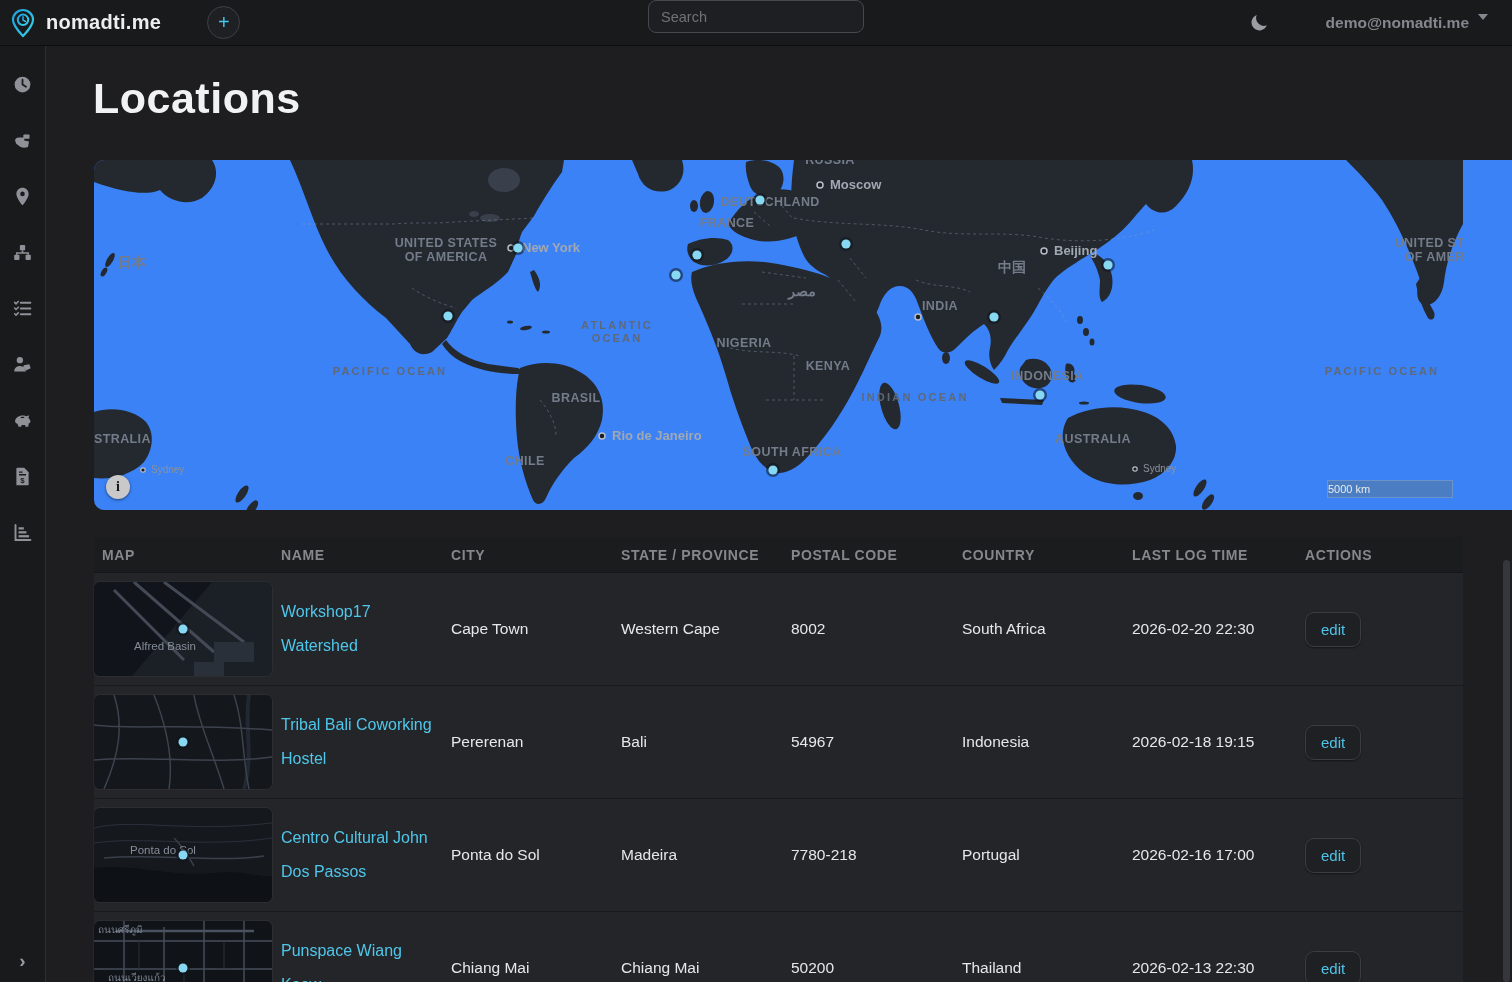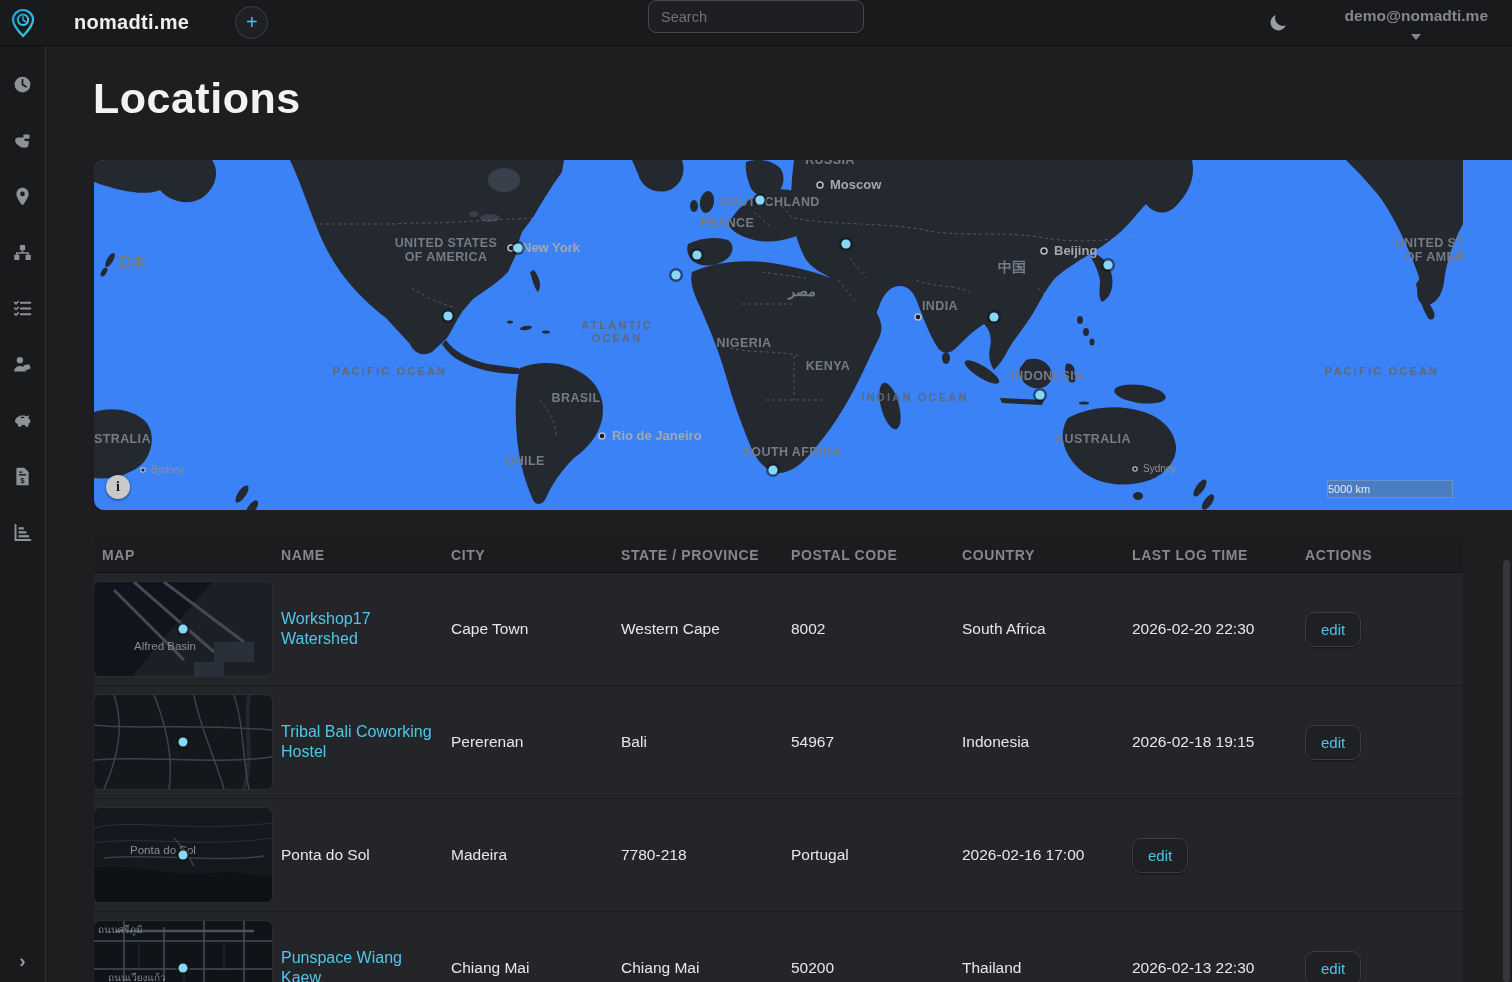--- a/index.html
+++ b/index.html
@@ -3,29 +3,29 @@
 <meta charset="utf-8">
 <style>
   * { margin:0; padding:0; box-sizing:border-box; }
   html,body { width:1512px; height:982px; overflow:hidden; background:#1e1e20;
               font-family:"Liberation Sans", sans-serif; }
 
   
   .topbar { position:fixed; top:0; left:0; width:1512px; height:46px; background:#191a1c;
             border-bottom:1px solid #0e0e10; display:flex; align-items:center; z-index:50; }
   .logo-wrap { width:46px; display:flex; justify-content:center; }
-  .brand { color:#eceef0; font-size:20px; font-weight:700; letter-spacing:.3px; margin-left:28px; }
+  .brand { color:#eceef0; font-size:20px; font-weight:700; letter-spacing:.3px; margin-left:0; }
   .add-btn { width:33px; height:33px; border-radius:50%; border:1.5px solid #3e4046; background:#1f2023;
              color:#41c7ec; font-size:20px; line-height:29px; text-align:center; margin-left:46px; cursor:pointer; }
   .search-box { position:absolute; left:648px; top:0; width:216px; height:33px; background:#1e1f23;
                 border:1px solid #46484e; border-radius:8px; color:#c9cbce; font-size:14.5px; padding:0 12px; outline:none; }
   .search-box::placeholder { color:#6f7277; }
   .top-right { position:absolute; right:24px; top:0; height:46px; display:flex; align-items:center; gap:56px; }
   .moon-btn { cursor:pointer; display:flex; align-items:center; }
-  .user-menu { color:#84878d; font-size:15.5px; font-weight:600; display:flex; align-items:center; gap:9px; cursor:pointer;flex-direction:column; }
+  .user-menu { color:#84878d; font-size:15.5px; font-weight:600; display:flex; gap:9px; cursor:pointer; }
   .caret { width:0; height:0; border-left:5px solid transparent; border-right:5px solid transparent; border-top:6px solid #84878d; }
 
   
   .sidebar { position:fixed; top:46px; left:0; width:46px; height:936px; background:#191a1c;
              border-right:1px solid #2e2f34; display:flex; flex-direction:column; align-items:center;
              padding-top:10px; z-index:40; }
   .side-item { width:46px; height:56px; display:flex; align-items:center; justify-content:center;
                color:#8e9197; cursor:pointer; }
   .side-item svg { width:21px; height:21px; }
   .side-collapse { margin-top:auto; margin-bottom:10px; color:#9a9da3; font-size:19px; font-weight:bold; cursor:pointer; }
@@ -64,21 +64,21 @@
   .thead { height:36px; align-items:center; background:#1b1c1e; border-bottom:1px solid #141416; }
   .th { color:#85878b; font-size:14px; font-weight:bold; letter-spacing:.6px; }
   .th:first-child { padding-left:8px; }
   .trow { height:113px; align-items:center; background:#242529; border-bottom:1px solid #1a1a1c; }
   .cell { color:#e6e7e9; font-size:15.5px; }
   .thumb { position:relative; width:178px; height:94px; margin-left:0; border-radius:6px; overflow:hidden;
            cursor:pointer; box-shadow:0 0 0 1px rgba(255,255,255,.04); }
   .thumb svg { position:absolute; inset:0; }
   .thumb-label { fill:#868d98; font-size:11.5px; }
   .thumb-label-sm { fill:#7f8692; font-size:10px; }
-  .name-link { color:#4fc7ea; text-decoration:none; font-size:16px; line-height:20px; display:inline-block;
+  .name-link { color:#4fc7ea; text-decoration:none; font-size:16px; line-height:34px; display:inline-block;
                max-width:152px; cursor:pointer; }
   .edit-btn { background:#1e2023; border:1px solid #3a3d42; border-radius:9px; color:#4fc3e8;
               font-size:15px; padding:8px 15px; cursor:pointer; box-shadow:0 1px 2px rgba(0,0,0,.45); }
 
   
   .scroll-thumb { position:fixed; right:2px; top:560px; width:7px; height:422px; border-radius:4px;
                   background:#35373c; z-index:60; cursor:pointer; }
 </style>
 </head>
 <body>
@@ -395,20 +395,21 @@
                 <rect width="178" height="94" fill="#15181d"></rect>
                 <path d="M0,60 C40,55 80,70 120,65 C150,62 165,70 178,68 L178,94 H0 Z" fill="#0e1116"></path>
                 <path d="M0,20 C40,10 90,25 178,15 M0,35 C50,28 110,40 178,30" stroke="#2b313c" stroke-width="1" fill="none"></path>
                 <path d="M10,50 C60,45 120,55 170,48 M80,30 C90,40 95,50 100,58" stroke="#39404b" stroke-width="1.5" fill="none"></path>
                 <text x="36" y="46" class="thumb-label">Ponta do Sol</text>
                 <circle cx="89" cy="47" r="7" fill="#10141c" opacity="0.6"></circle>
                 <circle cx="89" cy="47" r="4.5" fill="#86d8f3"></circle>
               </svg>
             </div>
           </div>
+          <div class="cell"><a class="name-link">Centro Cultural John Dos Passos</a></div>
           <div class="cell">Ponta do Sol</div>
           <div class="cell">Madeira</div>
           <div class="cell">7780-218</div>
           <div class="cell">Portugal</div>
           <div class="cell">2026-02-16 17:00</div>
           <div class="cell"><button class="edit-btn">edit</button></div>
         </div>
         <div class="trow">
           <div class="cell">
             <div class="thumb">

